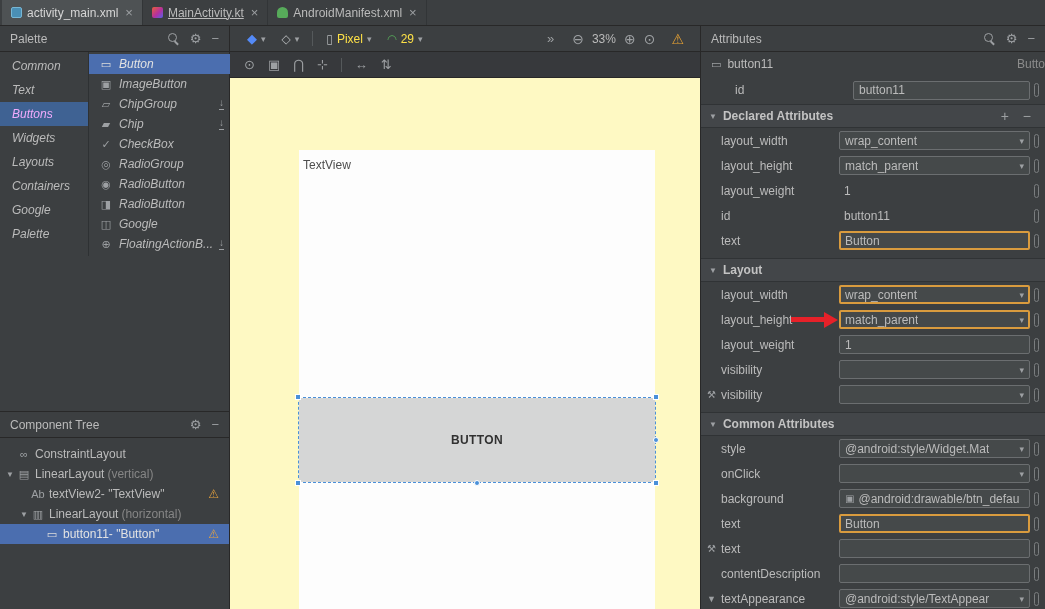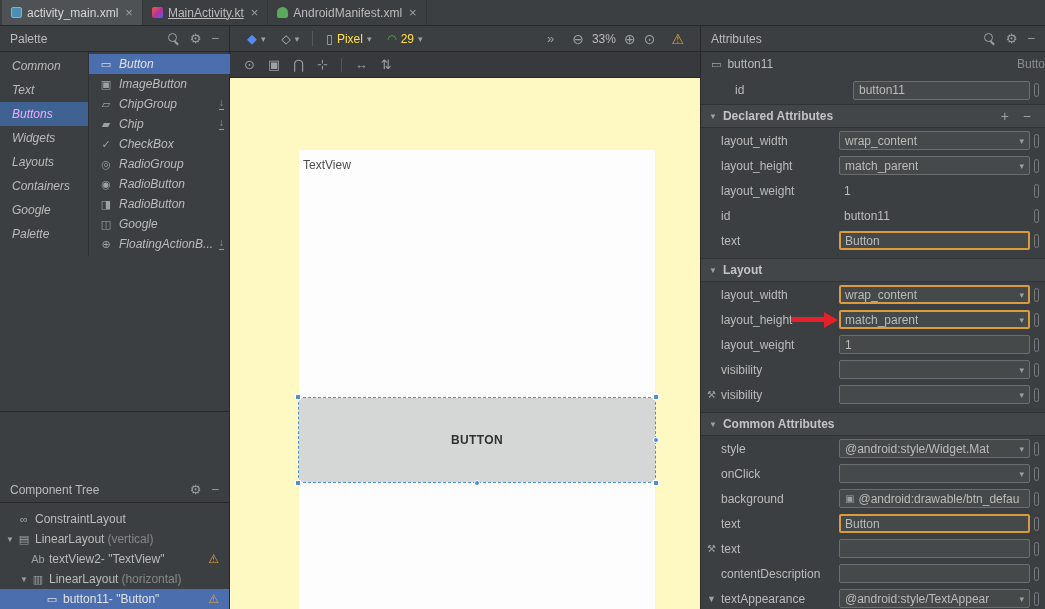--- a/index.html
+++ b/index.html
@@ -39,21 +39,21 @@
   .cat-item { height:24px; display:flex; align-items:center; padding-left:12px; cursor:default; }
   .cat-item.selected { background:#3f6293; color:#f0abfc; }
   .comp-col { flex:1; border-left:1px solid #2e3133; padding-top:2px; min-height:204px; }
   .comp-item { height:20px; display:flex; align-items:center; gap:6px; padding:0 10px; cursor:default; }
   .comp-item.selected { background:#4b6eaf; color:#e2e2e2; }
   .comp-icon { flex:0 0 14px; width:14px; text-align:center; color:#9da0a3; font-size:11px; line-height:1; }
   .comp-item.selected .comp-icon { color:#dcdcdc; }
   .comp-download { margin-left:auto; color:#9da0a3; font-size:10px; line-height:10px; border-bottom:1.5px solid #9da0a3; padding-bottom:1px; }
 
   
-  .tree-panel { flex:1; display:flex; flex-direction:column; min-height:0;justify-content:flex-end; }
+  .tree-panel { flex:1; display:flex; flex-direction:column; min-height:0; }
   .tree-items { padding-top:6px; }
   .tree-item { height:20px; display:flex; align-items:center; padding-right:6px; cursor:default; }
   .tree-item.selected { background:#4b6eaf; color:#e2e2e2; }
   .tree-expander { flex:0 0 12px; width:12px; text-align:center; font-size:8px; color:#9da0a3; }
   .tree-icon { flex:0 0 16px; width:16px; text-align:center; color:#9da0a3; font-size:11px; margin-right:3px; line-height:1; }
   .tree-item.selected .tree-icon { color:#dcdcdc; }
   .tree-suffix { color:#868686; margin-left:3px; }
   .tree-item.selected .tree-suffix { color:#c9c9c9; }
   .tree-warning { margin-left:auto; margin-right:4px; color:#e8a33d; font-size:12px; line-height:1; }
 

